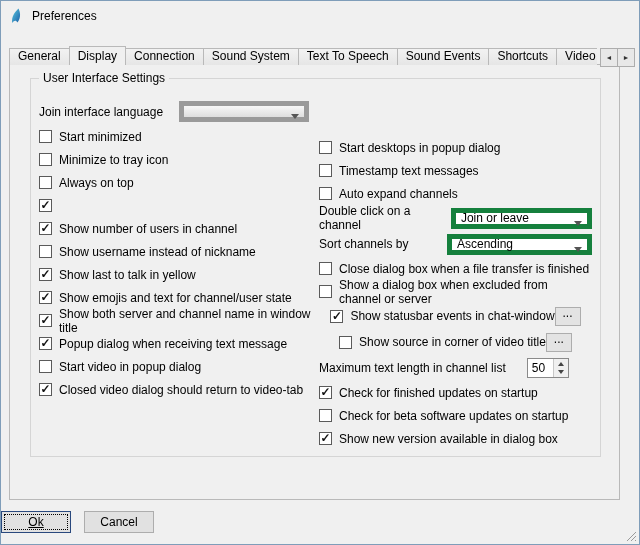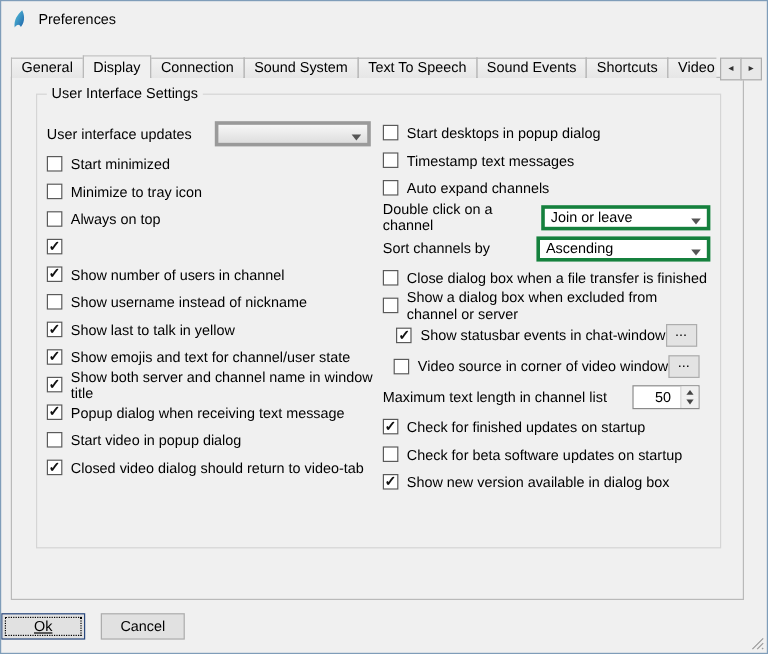--- a/index.html
+++ b/index.html
@@ -25,44 +25,44 @@
     display:flex;align-items:center;justify-content:center;font-size:7px;color:#333;margin-left:-1px;}
   
   .pane{position:absolute;left:8px;right:19px;top:63px;height:436px;
     border:1px solid #b9b9b9;background:#f0f0f0;box-sizing:border-box;z-index:1;}
   
   .groupbox{position:absolute;left:20px;right:18px;top:13px;bottom:42px;
     border:1px solid #d5d5d5;}
   .gb-title{position:absolute;top:-8px;left:8px;background:#f0f0f0;padding:0 4px;}
   .gb-inner{display:flex;padding:20px 8px 8px 8px;}
   .col-left{width:272px;flex:none;}
-  .col-right{flex:1;margin-left:8px;}
+  .col-right{flex:1;margin-left:8px;margin-top:37px;}
   
   .row{display:flex;align-items:center;height:23px;}
   .lang-row{height:25px;margin-bottom:1px;}
   .lang-row .lbl{width:140px;}
-  .combo{height:21px;box-sizing:border-box;border:3px solid #15803d;background:#fff;
+  .combo{height:21px;box-sizing:border-box;border:5px solid #15803d;background:#fff;
     display:flex;align-items:center;padding:0 20px 0 5px;position:relative;cursor:default;}
   .combo-classic{width:130px;background:linear-gradient(#f7f7f7,#dedede);border-color:#9a9a9a;}
   .combo-arrow{position:absolute;right:5px;top:8px;width:0;height:0;
     border:4px solid transparent;border-top:5px solid #555;}
   .cb{width:13px;height:13px;box-sizing:border-box;border:1px solid #5a5a5a;background:#fff;
     margin-right:7px;flex:none;display:flex;align-items:center;justify-content:center;}
   .cb.checked::before{content:"\2713";font-size:12px;font-weight:bold;color:#111;line-height:1;margin-top:-1px;}
   .check-row{cursor:default;}
   .combo-row{display:flex;align-items:center;justify-content:space-between;height:26px;}
   .combo-row .combo{width:145px;}
   .browse-row{display:flex;align-items:center;justify-content:center;height:26px;}
   .browse-left{display:flex;align-items:center;}
   .dots-btn{width:26px;height:19px;box-sizing:border-box;border:1px solid #adadad;background:#e3e3e3;
     display:flex;align-items:flex-start;justify-content:center;line-height:10px;font-size:12px;}
   .spin-row{display:flex;align-items:center;height:26px;gap:15px;}
   .spinner{display:flex;border:1px solid #8a8a8a;background:#fff;height:20px;box-sizing:border-box;
     margin-left:6px;align-items:stretch;}
-  .spin-val{width:21px;padding-left:18px;display:flex;align-items:center;}
+  .spin-val{width:21px;padding-left:4px;display:flex;align-items:center;}
   .spin-btns{display:flex;flex-direction:column;border-left:1px solid #c8c8c8;}
   .spin-btn{width:14px;flex:1;display:flex;align-items:center;justify-content:center;background:#f0f0f0;}
   .tri-up{width:0;height:0;border:3px solid transparent;border-bottom:4px solid #444;margin-top:-2px;}
   .tri-down{width:0;height:0;border:3px solid transparent;border-top:4px solid #444;margin-bottom:-2px;}
   
   .footer{position:absolute;left:0;right:0;bottom:11px;display:flex;gap:13px;}
   .btn{min-width:70px;height:22px;box-sizing:border-box;background:#e1e1e1;border:1px solid #adadad;
     display:flex;align-items:center;justify-content:center;font-size:12px;cursor:default;}
   .btn-ok{border:1px solid #29487d;outline:1px dotted #000;outline-offset:-4px;}
   .btn-ok .btn-text{text-decoration:underline;}
@@ -103,21 +103,21 @@
     <span class="sbtn">►</span>
   </div>
 
   <div class="pane">
     <div class="groupbox">
       <span class="gb-title">User Interface Settings</span>
       <div class="gb-inner">
 
         <div class="col-left">
           <div class="row lang-row">
-            <span class="lbl">User interface updates</span>
+            <span class="lbl">Join interface language</span>
             <div class="combo combo-classic">
               <span></span>
               <span class="combo-arrow"></span>
             </div>
           </div>
 
           <div class="row check-row">
             <span class="cb"></span>
             <span>Start minimized</span>
           </div>
@@ -207,21 +207,21 @@
           <div class="browse-row">
             <span class="browse-left check-row">
               <span class="cb checked"></span>
               <span>Show statusbar events in chat-window</span>
             </span>
             <span class="dots-btn">...</span>
           </div>
           <div class="browse-row">
             <span class="browse-left check-row">
               <span class="cb"></span>
-              <span>Video source in corner of video window</span>
+              <span>Show source in corner of video title</span>
             </span>
             <span class="dots-btn">...</span>
           </div>
 
           <div class="spin-row">
             <span>Maximum text length in channel list</span>
             <div class="spinner">
               <span class="spin-val">50</span>
               <span class="spin-btns">
                 <span class="spin-btn">

